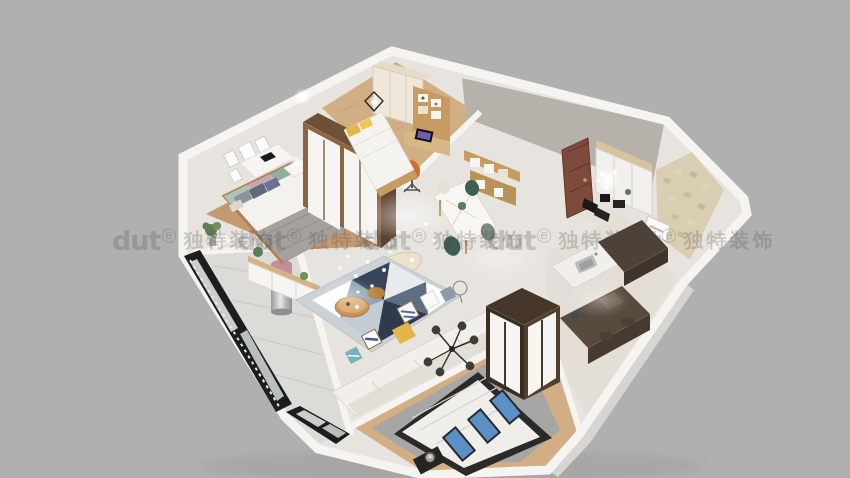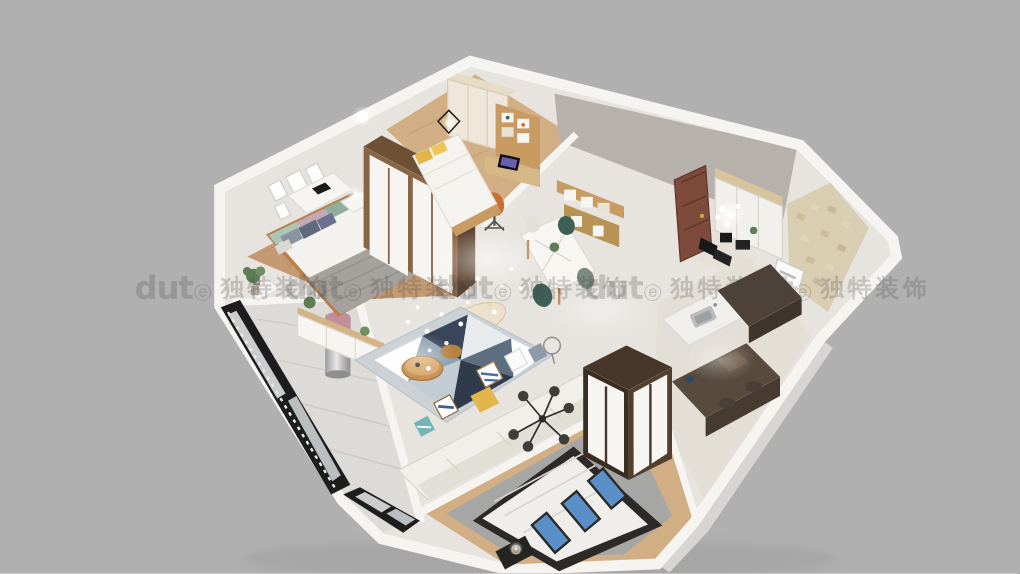--- a/index.html
+++ b/index.html
@@ -11,21 +11,21 @@
   .f-wallse{fill:var(--c-wall_face_se)} .f-gloss{fill:var(--c-floor_gloss)} .f-wood{fill:var(--c-floor_wood)}
   .f-wood2{fill:var(--c-floor_wood_light)} .f-balc{fill:var(--c-floor_balcony)} .f-ruggray{fill:var(--c-rug_gray)}
   .f-rug{fill:var(--c-rug_base)} .f-white{fill:var(--c-panel_white)} .f-sofa{fill:var(--c-sofa)}
   .f-sofad{fill:var(--c-sofa_shadow)} .f-woodf{fill:var(--c-wood_furniture)} .f-woodd{fill:var(--c-wood_dark)}
   .f-wdark{fill:var(--c-wardrobe_dark)} .f-door{fill:var(--c-door_red)} .f-tile{fill:var(--c-tile_beige)}
   .f-frame{fill:var(--c-window_frame)} .f-glass{fill:var(--c-glass)} .f-teal{fill:var(--c-accent_teal)}
   .f-yellow{fill:var(--c-accent_yellow)} .f-blue{fill:var(--c-accent_blue)} .f-pink{fill:var(--c-accent_pink)}
   .f-navy{fill:var(--c-pillow_navy)} .f-green{fill:var(--c-pillow_green)} .f-mauve{fill:var(--c-pillow_mauve)}
   .f-blank{fill:var(--c-blanket_gray)} .f-plant{fill:var(--c-plant_green)}
   .s-wall{stroke:var(--c-wall_top);stroke-linecap:square}
-  .wm{position:absolute;top:227px;display:flex;align-items:flex-end;white-space:nowrap;
+  .wm{position:absolute;top:227px;display:flex;align-items:flex-start;white-space:nowrap;
       color:var(--c-watermark,rgba(72,72,72,.24));user-select:none;pointer-events:none;}
   .wm-logo{font-weight:700;font-size:27px;letter-spacing:-1px;line-height:1;}
   .wm-e{font-size:15px;margin-left:1px;}
   .wm-brand{font-weight:700;font-size:20px;letter-spacing:3px;margin-left:7px;}
   .wm:nth-of-type(1){left:112px}.wm:nth-of-type(2){left:237px}.wm:nth-of-type(3){left:362px}
   .wm:nth-of-type(4){left:487px}.wm:nth-of-type(5){left:612px}
 </style>
 </head>
 <body>
 

